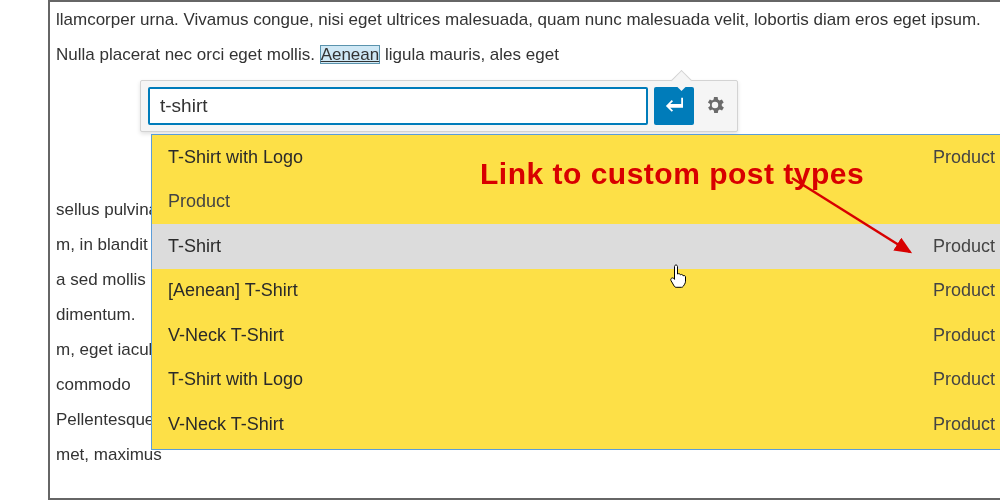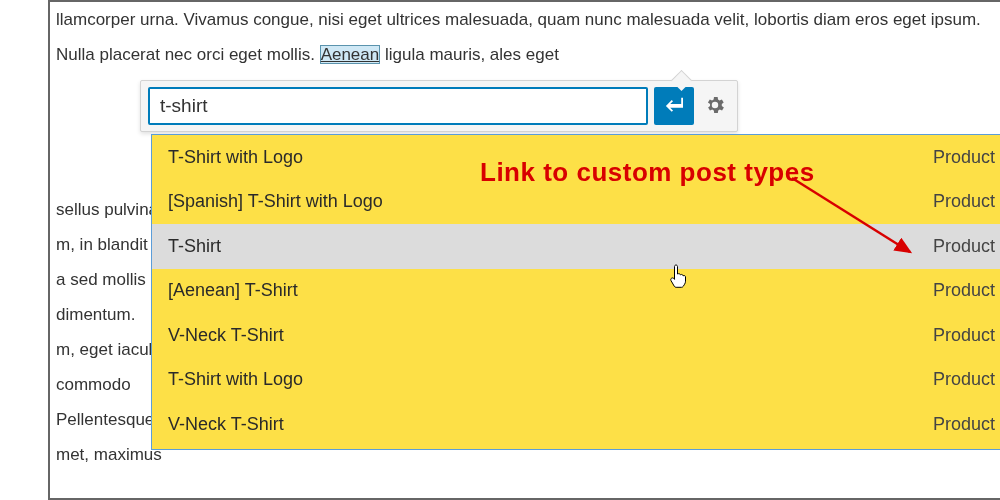--- a/index.html
+++ b/index.html
@@ -167,21 +167,21 @@
 .result .type {
   color: #444;
 }
 
 .annotation-label {
   position: absolute;
   top: 155px;
   left: 430px;
   color: #d80000;
   font-weight: 700;
-  font-size: 26px;
+  font-size: 30px;
   letter-spacing: .5px;
   font-family: "Segoe UI", Arial, sans-serif;
 }
 .annotation-arrow {
   position: absolute;
   top: 170px;
   left: 740px;
   width: 130px;
   height: 90px;
   pointer-events: none;
@@ -232,21 +232,20 @@
     </button>
   </div>
 
   <div class="dropdown">
     <div class="dropdown-list" id="dropdown-list">
         <div class="result">
           <span>T-Shirt with Logo</span>
           <span class="type">Product</span>
         </div>
         <div class="result">
-          <span>[Spanish] T-Shirt with Logo</span>
           <span class="type">Product</span>
         </div>
         <div class="result hovered">
           <span>T-Shirt</span>
           <span class="type">Product</span>
         </div>
         <div class="result">
           <span>[Aenean] T-Shirt</span>
           <span class="type">Product</span>
         </div>

